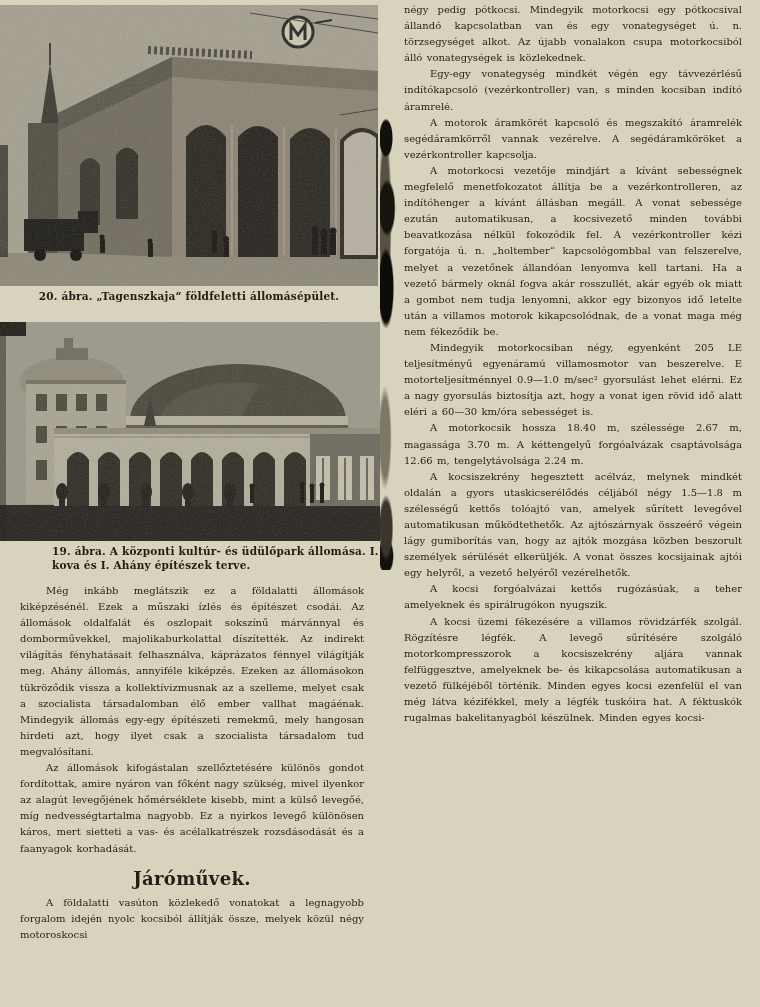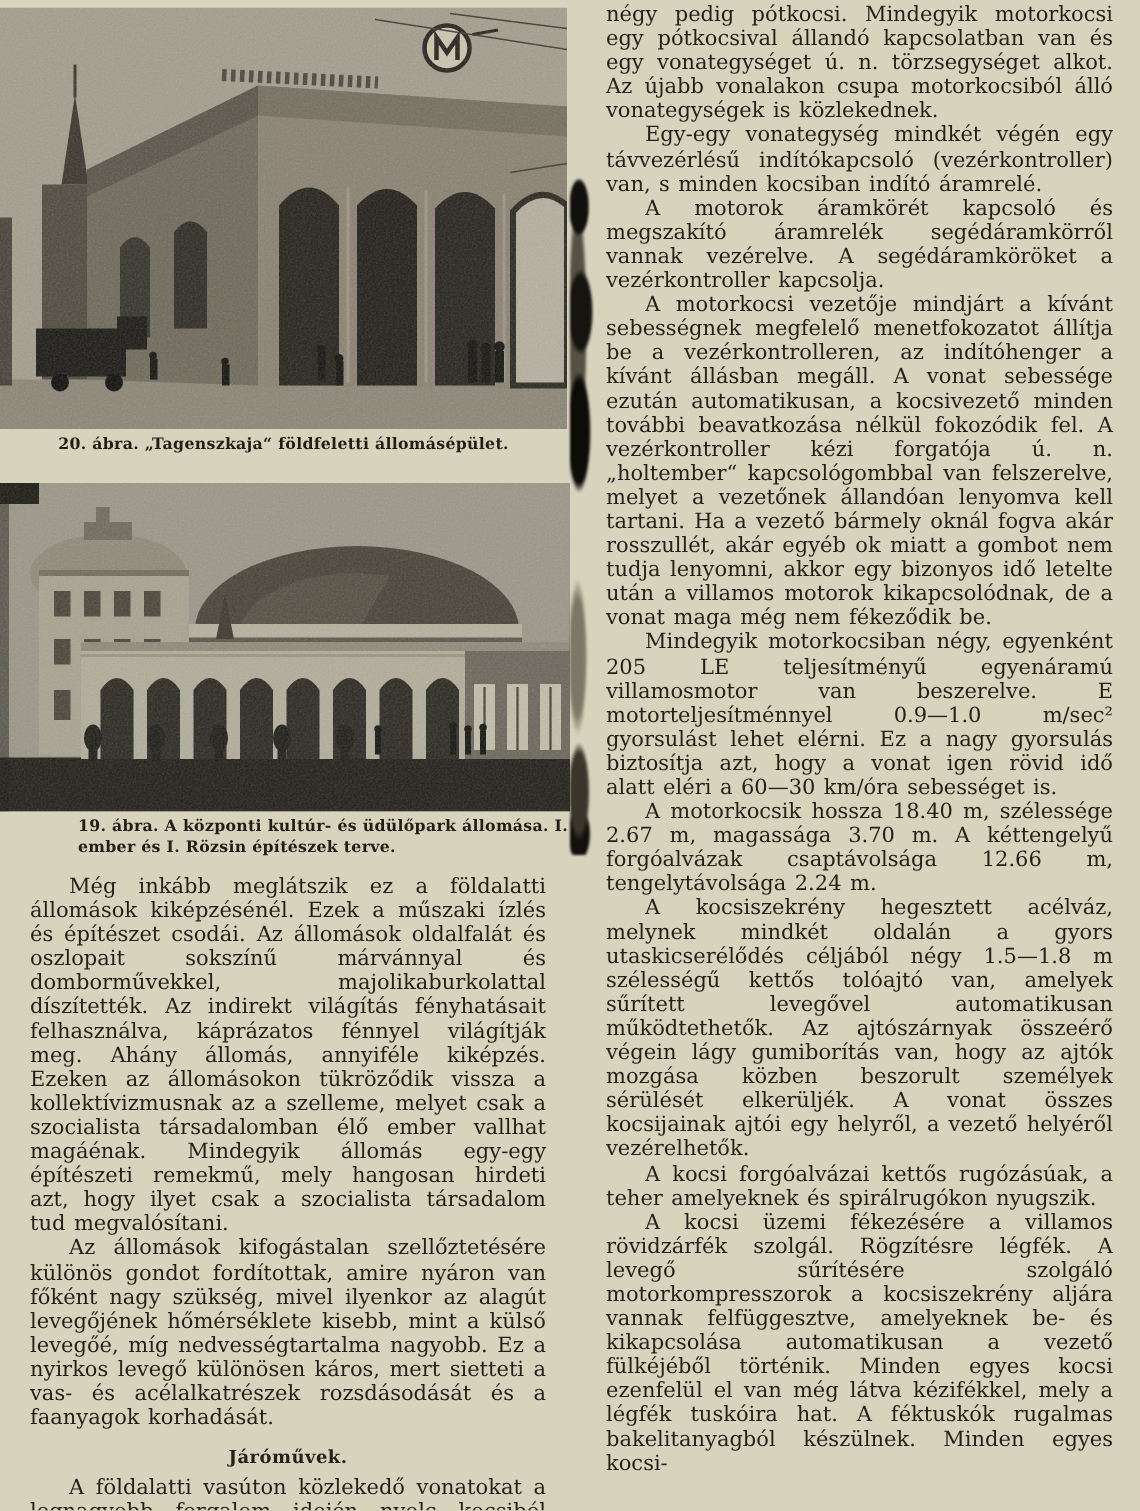--- a/index.html
+++ b/index.html
@@ -22,27 +22,27 @@
 
   .cap { font-weight:700; font-size:10.5px; letter-spacing:.2px; color:#221d15; }
   .cap18 { position:absolute; top:290px; left:0; width:378px; text-align:center; white-space:nowrap; overflow:hidden; }
   .cap19 { position:absolute; top:545px; left:52px; width:330px; line-height:13.5px; overflow:hidden; }
   .cap19 span { display:block; white-space:nowrap; }
 
   .left-text { position:absolute; top:583px; left:20px; width:344px; }
 
   .body-text p {
     margin:0; text-align:justify;
-    font-size:14px; line-height:16.1px;
+    font-size:10px; line-height:16.1px;
     word-spacing:1.2px;
   }
   .indent { text-indent:26px; }
   .subhead {
     margin:11px 0 6px 0; text-align:center;
-    font-size:12px; font-weight:700; letter-spacing:.3px;
+    font-size:18px; font-weight:700; letter-spacing:.3px;
   }
 
   
   .artifact { position:absolute; pointer-events:none; filter:blur(.6px); }
   .artifact-a {
     left:380px; top:98px; width:16px; height:240px;
     background:
       radial-gradient(ellipse 10px 28px at 6px 40px,  #12100c 60%, transparent 70%),
       radial-gradient(ellipse 12px 40px at 7px 110px, #17140f 60%, transparent 72%),
       radial-gradient(ellipse 11px 55px at 6px 190px, #0e0c09 62%, transparent 74%),
@@ -228,21 +228,21 @@
         <rect x="320" y="165" width="4" height="16"></rect>
           <circle cx="322" cy="163" r="2.5"></circle>
       </g>
       <rect x="0" y="0" width="26" height="14" fill="#1b1914"></rect>
       <rect x="0" width="6" height="219" fill="#1c1a15" opacity="0.5"></rect>
       <rect width="380" height="219" filter="url(#grain2)" opacity="0.22"></rect>
     </svg>
 
     <div class="cap cap19">
       <span>19. ábra. A központi kultúr- és üdülőpark állomása. I. Mar-</span>
-      <span>ember és I. Rözsin építészek terve.</span>
+      <span>kova és I. Ahány építészek terve.</span>
     </div>
 
     <div class="left-text body-text">
       <p class="indent">Még inkább meglátszik ez a földalatti állomások kiképzésénél. Ezek a műszaki ízlés és építészet csodái. Az állomások oldalfalát és oszlopait sokszínű márvánnyal és domborművekkel, majolikaburkolattal díszítették. Az indirekt világítás fényhatásait felhasználva, káprázatos fénnyel világítják meg. Ahány állomás, annyiféle kiképzés. Ezeken az állomásokon tükröződik vissza a kollektívizmusnak az a szelleme, melyet csak a szocialista társadalomban élő ember vallhat magáénak. Mindegyik állomás egy-egy építészeti remekmű, mely hangosan hirdeti azt, hogy ilyet csak a szocialista társadalom tud megvalósítani.</p>
       <p class="indent">Az állomások kifogástalan szellőztetésére különös gondot fordítottak, amire nyáron van főként nagy szükség, mivel ilyenkor az alagút levegőjének hőmérséklete kisebb, mint a külső levegőé, míg nedvességtartalma nagyobb. Ez a nyirkos levegő különösen káros, mert sietteti a vas- és acélalkatrészek rozsdásodását és a faanyagok korhadását.</p>
       <h3 class="subhead">Járóművek.</h3>
       <p class="indent">A földalatti vasúton közlekedő vonatokat a legnagyobb forgalom idején nyolc kocsiból állítják össze, melyek közül négy motoroskocsi</p>
     </div>
   </div>
 

